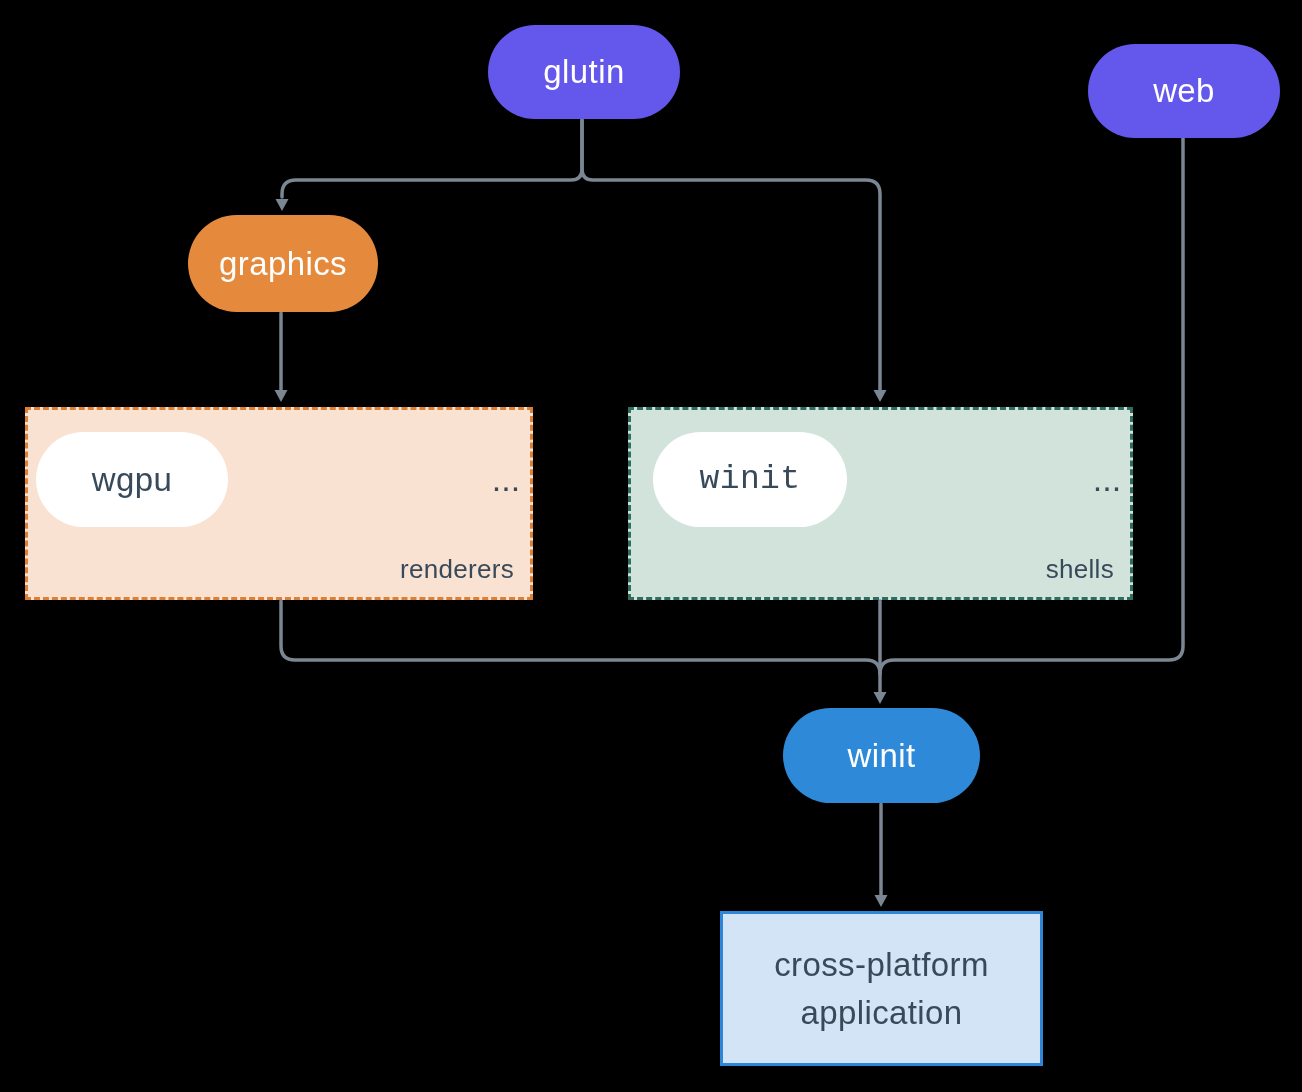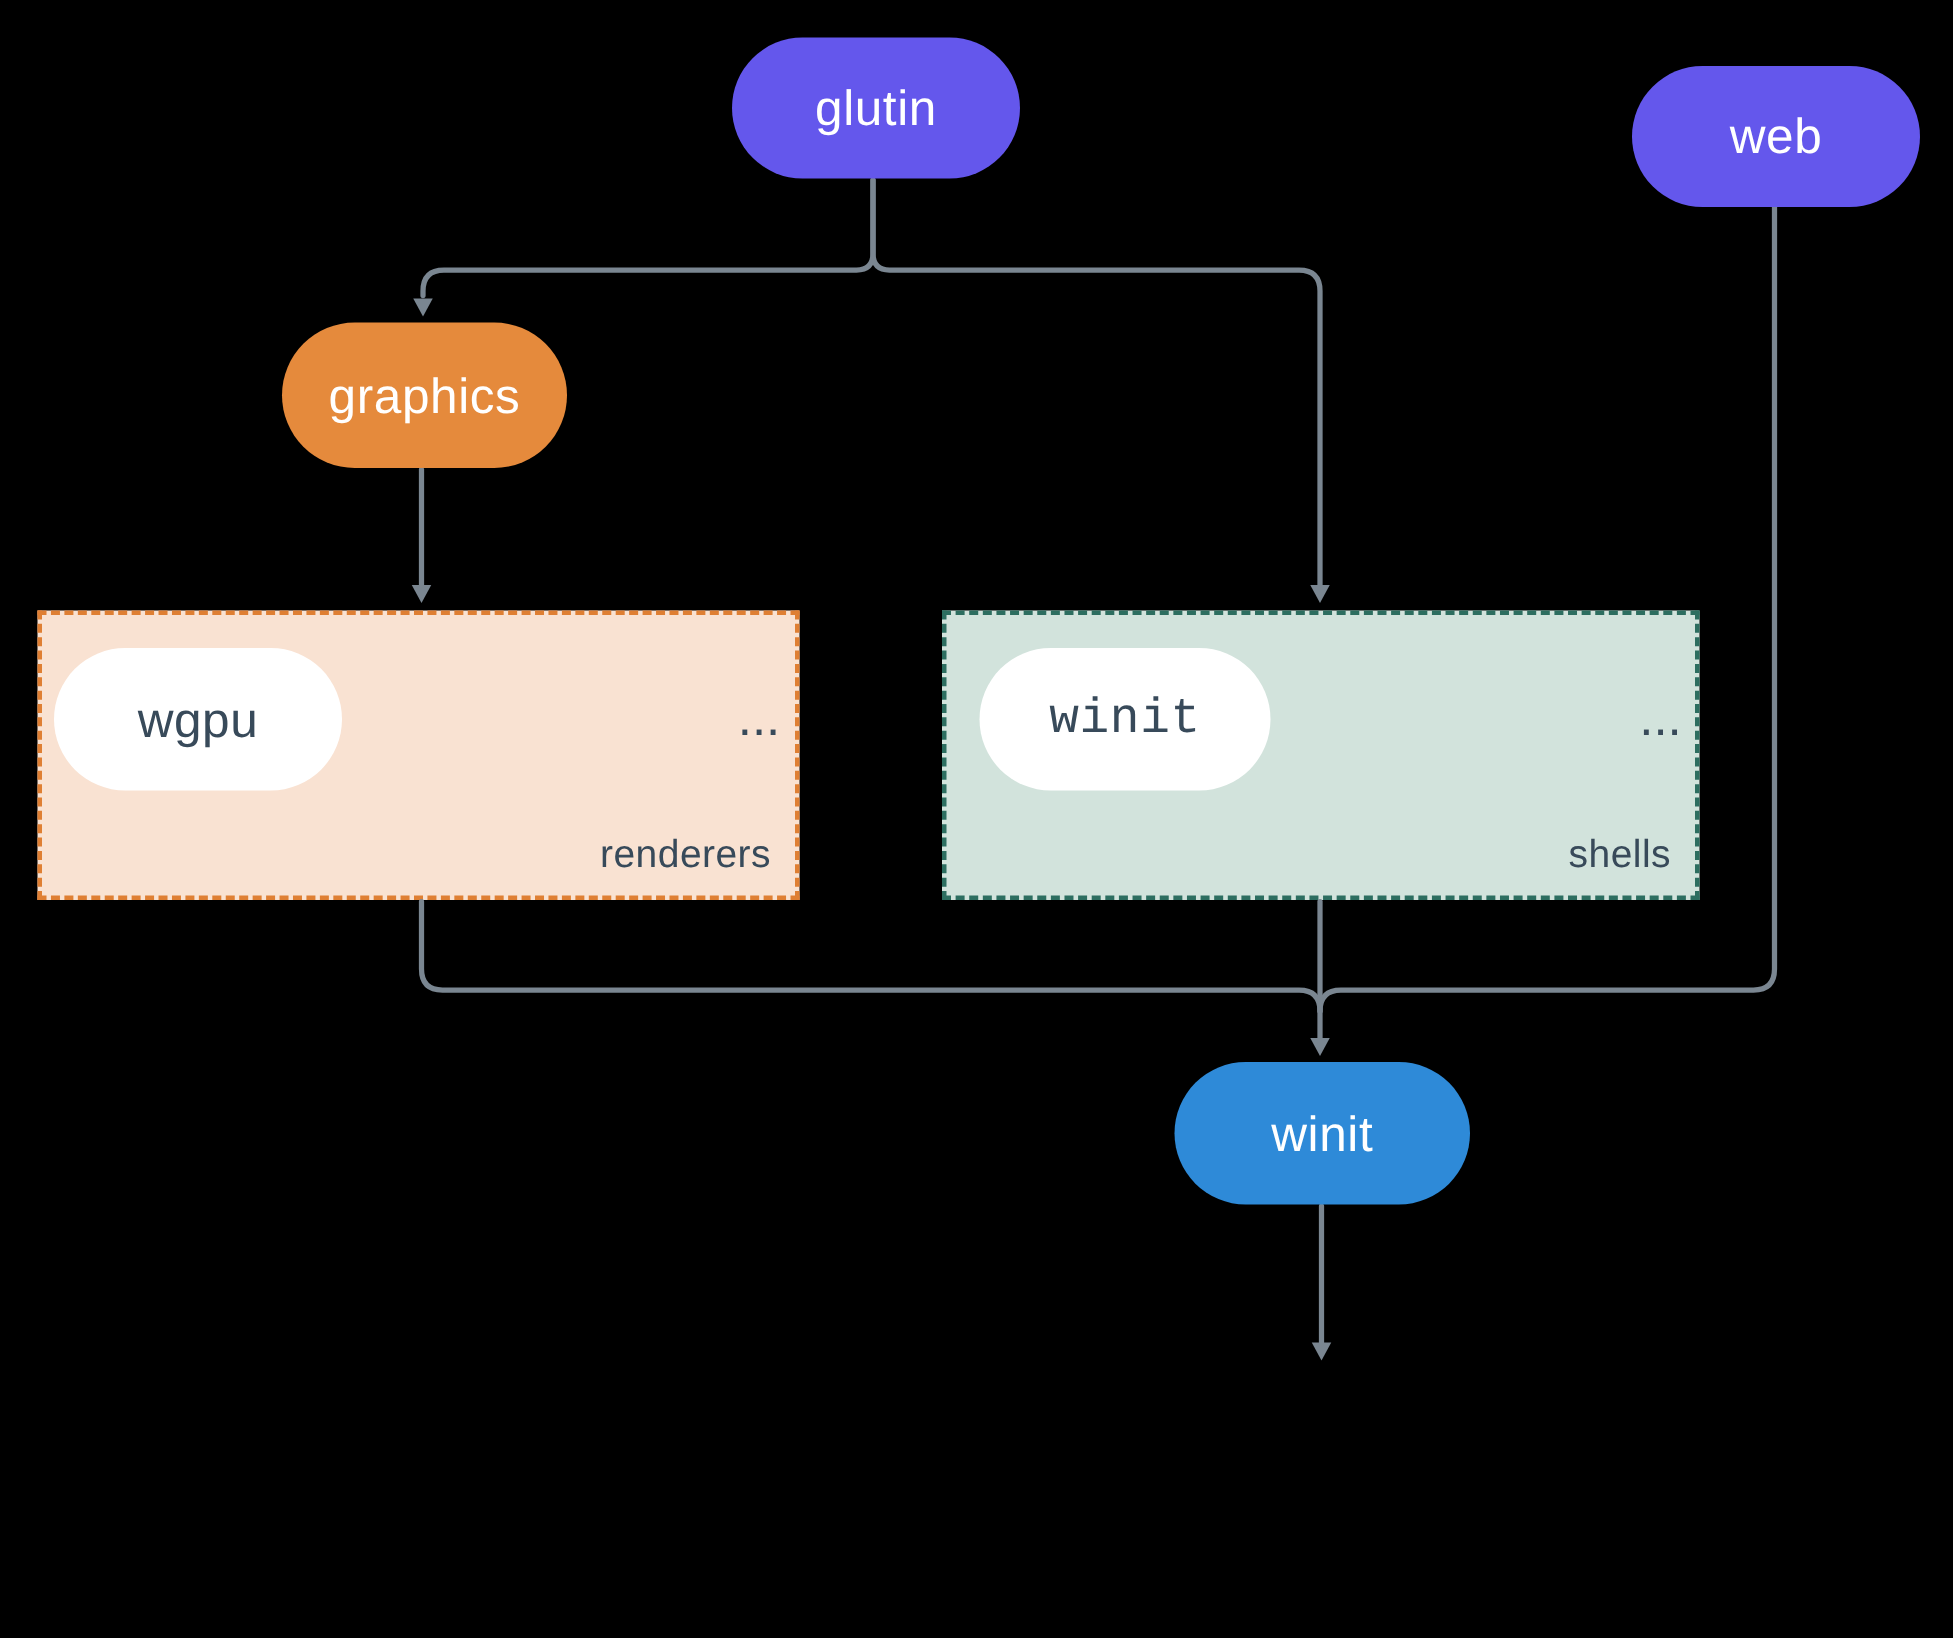--- a/index.html
+++ b/index.html
@@ -159,14 +159,18 @@
       <span>winit</span>
     </div>
     <div class="ellipsis">...</div>
     <div class="group-label">shells</div>
   </div>
 
   <div class="node" id="node-iced">
     <span>winit</span>
   </div>
 
+  <div id="application-box">
+    <span>cross-platform</span>
+    <span>application</span>
+  </div>
 
 </div>
 
 </body></html>

